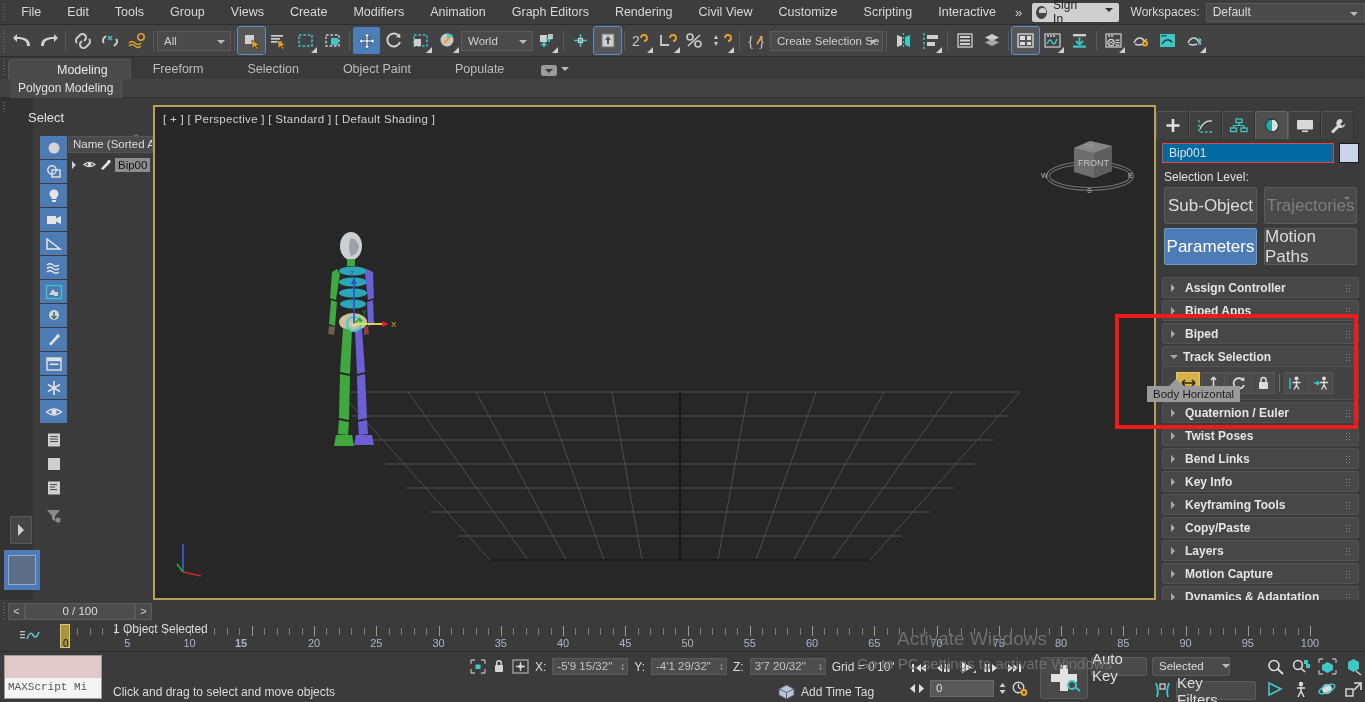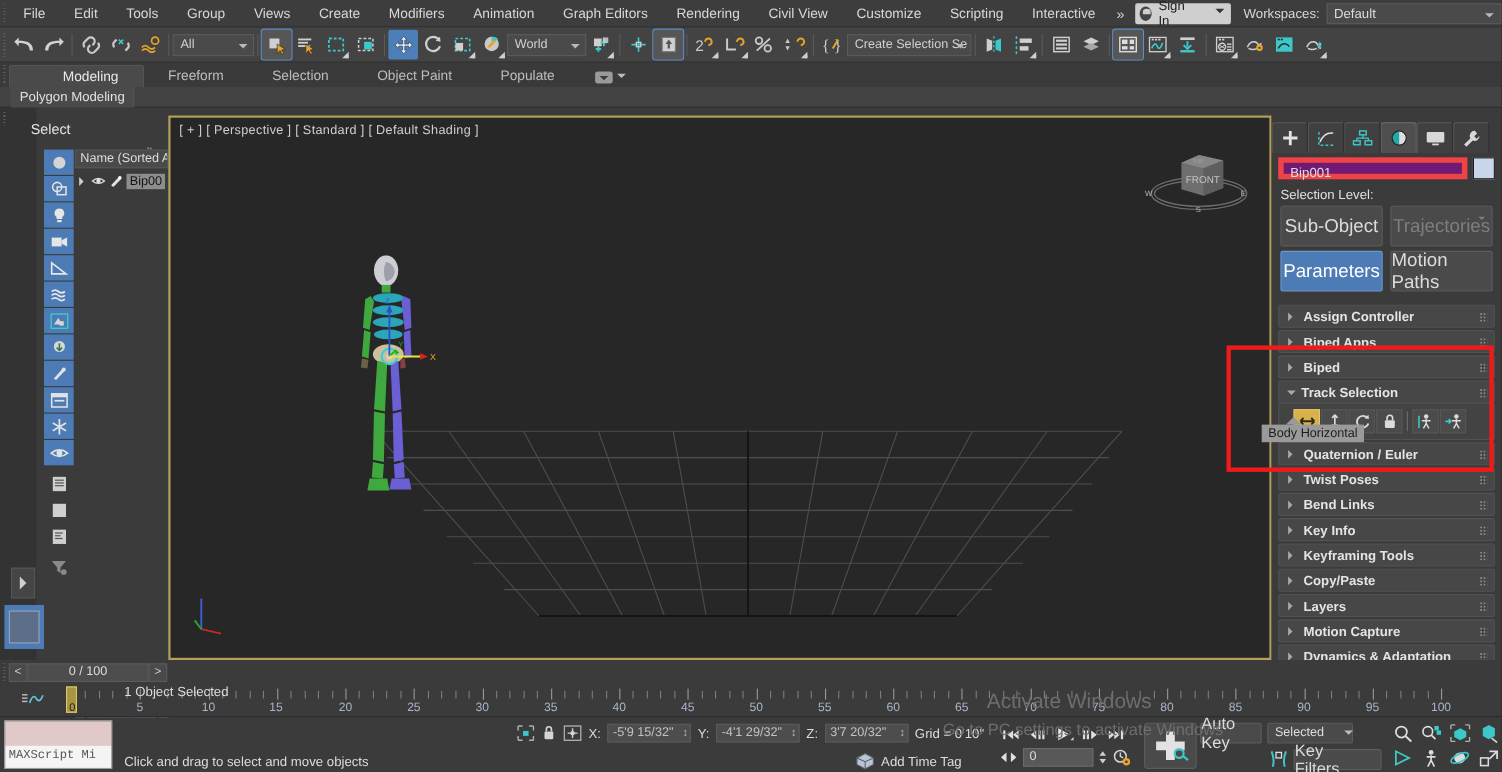--- a/index.html
+++ b/index.html
@@ -88,21 +88,21 @@
   .biped{position:absolute;left:165px;top:125px;}
 
   
   .rpanel{position:absolute;left:1156px;top:105px;width:209px;height:497px;background:#3b3b3b;}
   .rtabs{display:flex;height:34px;padding-top:6px;}
   .rtabbtn{width:33px;height:28px;display:flex;align-items:center;justify-content:center;
      border-left:1px solid #555;border-top:1px solid #555;border-right:1px solid #2f2f2f;
      background:#404040;border-radius:3px 3px 0 0;}
   .rtabbtn.on{background:#4f4f4f;border-color:#686868;}
   .namerow{display:flex;align-items:center;gap:5px;padding:4px 6px 0 6px;}
-  .namefield{flex:1;height:20px;background:#701a75;border:5px solid #ef4444;color:#e0e0e0;
+  .namefield{flex:1;height:20px;background:#0369a1;border:1px solid #ef4444;color:#e0e0e0;
      font-size:12px;line-height:18px;padding-left:6px;}
   .colorsw{width:20px;height:20px;background:#c9d6ea;border:1px solid #1c1c1c;}
   .sectlabel{padding:7px 0 3px 8px;font-size:12px;color:#e0e0e0;}
   .btnrow{display:flex;gap:7px;padding:0 8px 4px 8px;}
   .pbtn{flex:1;height:37px;background:#4a4a4a;border:1px solid #5b5b5b;border-radius:2px;
      color:#dcdcdc;font-size:17px;display:flex;align-items:center;justify-content:center;}
   .pbtn.on{background:#4d7bb5;border-color:#6d96c9;color:#fff;}
   .pbtn.dis{color:#7e7e7e;position:relative;}
   .pbtn.dis:after{content:"";position:absolute;right:6px;top:9px;border:3.5px solid transparent;border-top-color:#7e7e7e;}
   .rollout{height:21px;margin:2px 6px 0 6px;background:#474747;border:1px solid #525252;border-radius:2px;
@@ -878,21 +878,21 @@
         <div class="tick" style="left: 152.15px;"></div>
         <div class="tick" style="left: 164.6px;"></div>
         <div class="tick" style="left: 177.05px;"></div>
         <div class="tickL" style="left: 189.5px;"></div>
         <div class="tlab" style="left: 189.5px;">10</div>
         <div class="tick" style="left: 201.95px;"></div>
         <div class="tick" style="left: 214.4px;"></div>
         <div class="tick" style="left: 226.85px;"></div>
         <div class="tick" style="left: 239.3px;"></div>
         <div class="tickL" style="left: 251.75px;"></div>
-        <div class="tlab" style="left: 251px;">15</div>
+        <div class="tlab" style="left: 241px; font-weight: bold;">15</div>
         <div class="tick" style="left: 264.2px;"></div>
         <div class="tick" style="left: 276.65px;"></div>
         <div class="tick" style="left: 289.1px;"></div>
         <div class="tick" style="left: 301.55px;"></div>
         <div class="tickL" style="left: 314px;"></div>
         <div class="tlab" style="left: 314px;">20</div>
         <div class="tick" style="left: 326.45px;"></div>
         <div class="tick" style="left: 338.9px;"></div>
         <div class="tick" style="left: 351.35px;"></div>
         <div class="tick" style="left: 363.8px;"></div>

